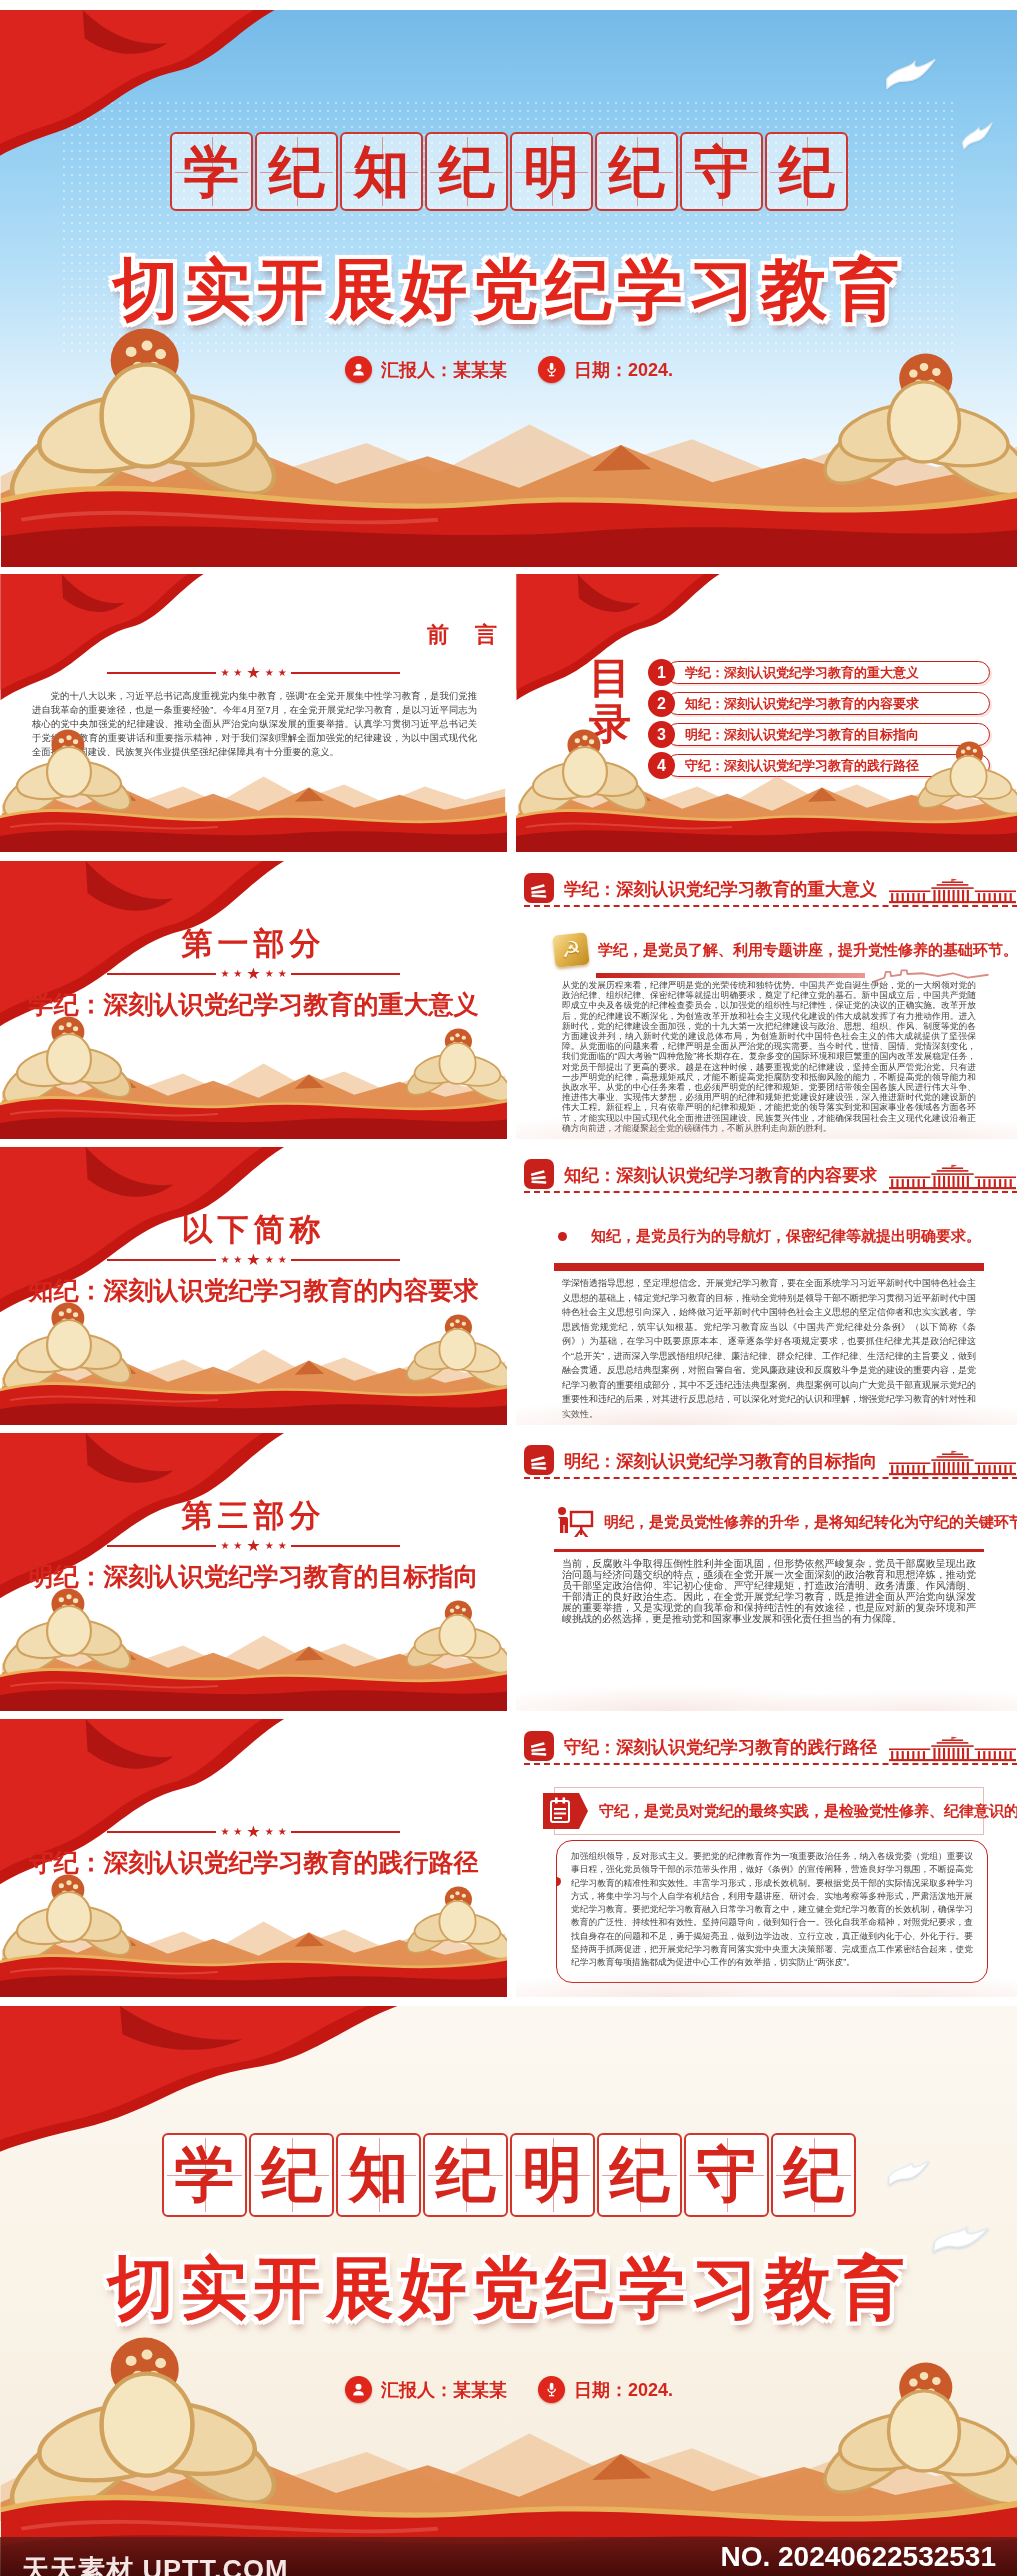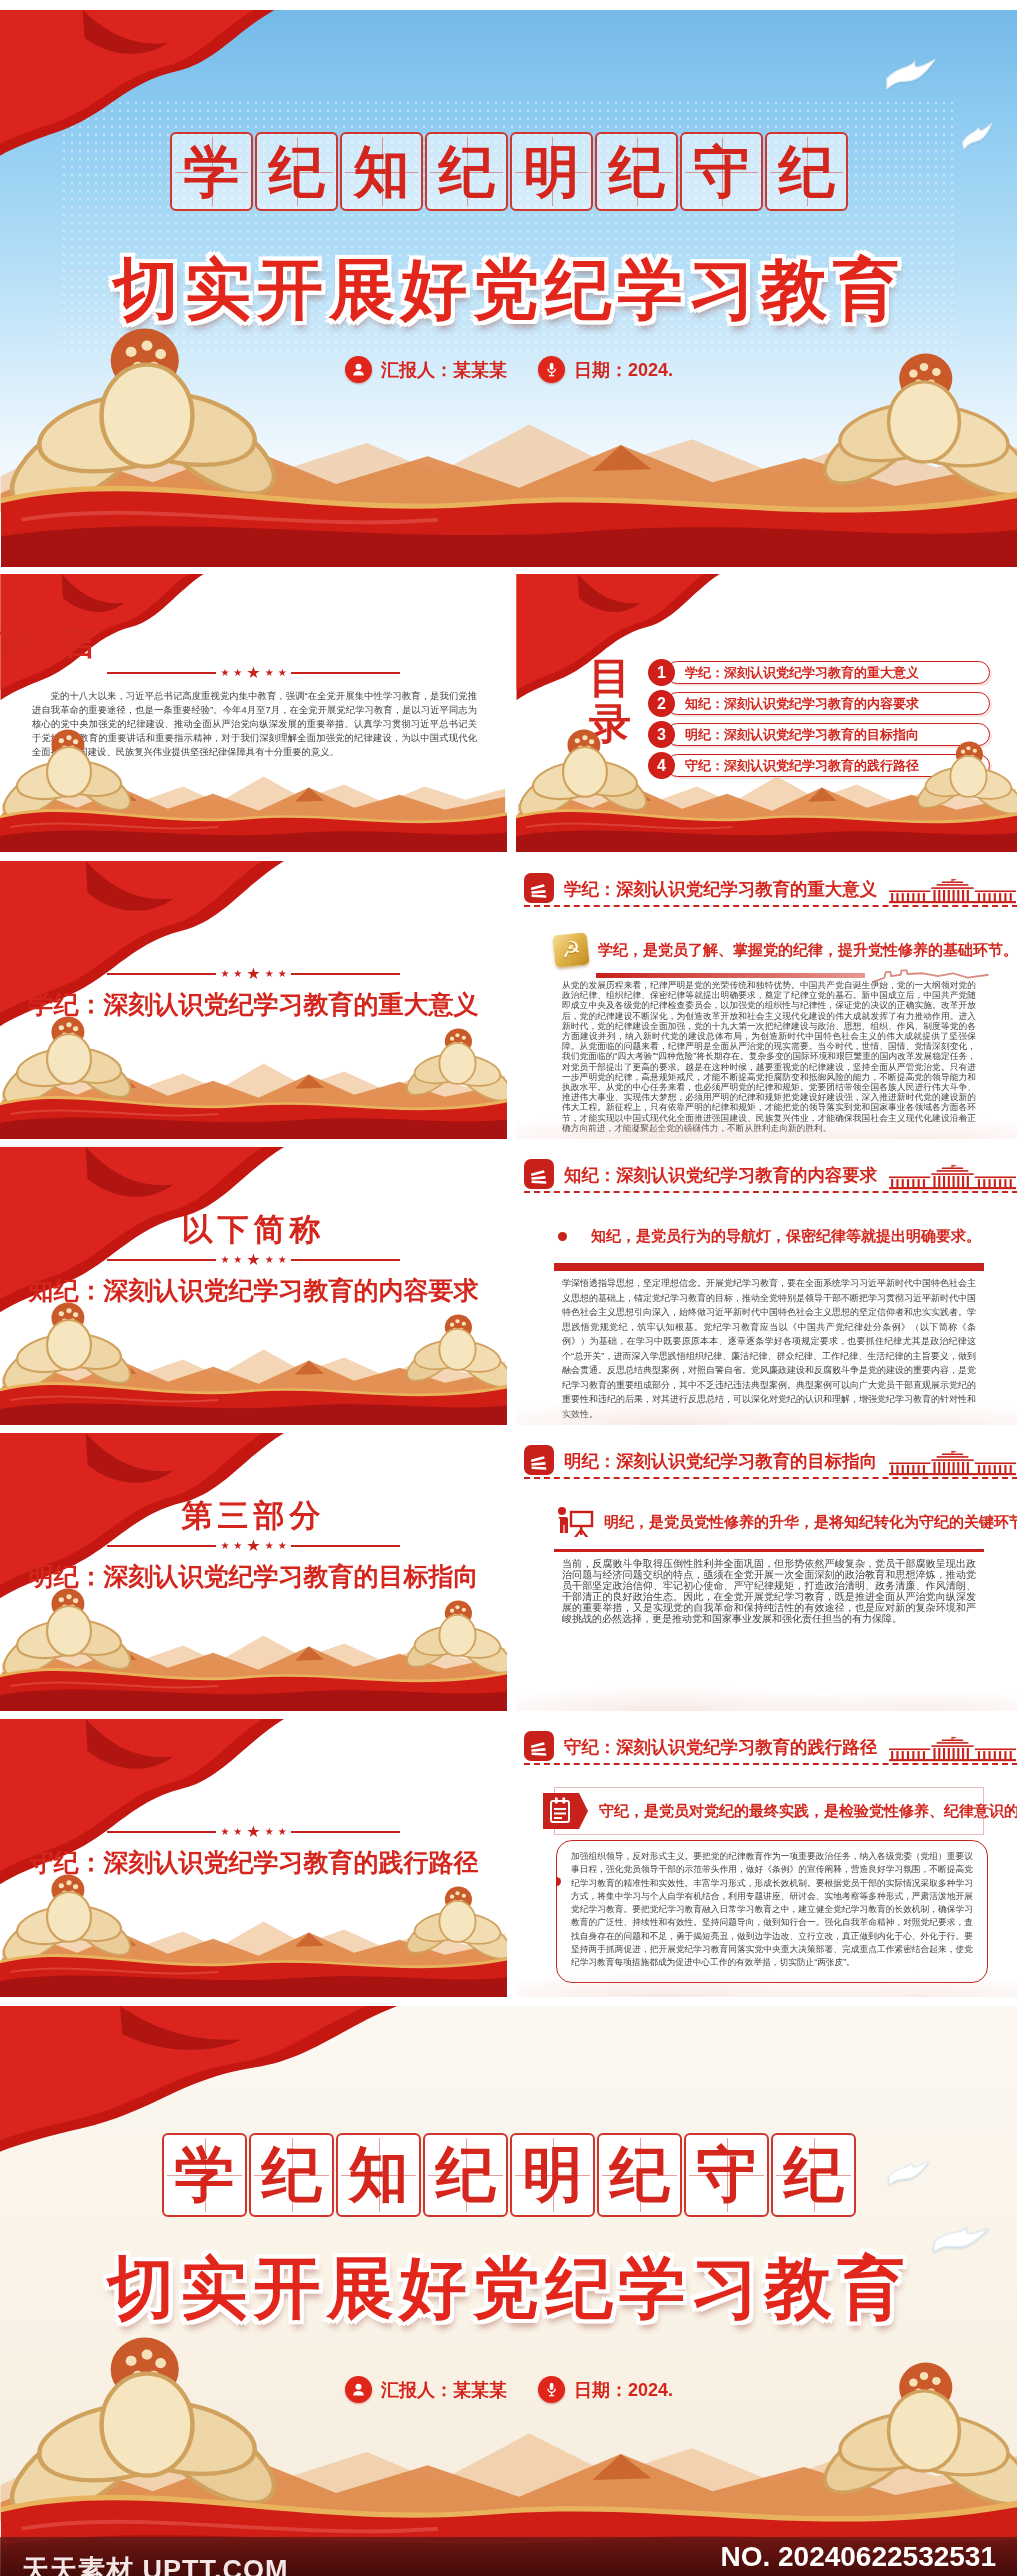--- a/index.html
+++ b/index.html
@@ -58,22 +58,22 @@
   .cover .fa-lr,.backcover .fa-lr{width:248px;height:184px;bottom:48px;right:-30px;}
   .cover .fa-w,.backcover .fa-w{height:127px;}
 
   .dove{position:absolute;pointer-events:none;filter:drop-shadow(0 1px 1px rgba(120,160,190,.4));}
   .cover .dove1{right:78px;top:42px;width:58px;height:44px;}
   .cover .dove2{right:20px;top:111px;width:40px;height:30px;transform:rotate(-12deg);}
   .backcover .dove1{right:85px;top:149px;width:48px;height:36px;}
   .backcover .dove2{right:26px;top:211px;width:62px;height:46px;transform:rotate(8deg);}
 
   
-  .pre-title{position:absolute;top:46px;left:0;width:100%;text-align:left;
-      font-size:34px;font-weight:900;color:#d5261d;letter-spacing:10px;}
+  .pre-title{position:absolute;top:46px;left:0;width:100%;text-align:right;
+      font-size:22px;font-weight:900;color:#d5261d;letter-spacing:10px;}
   .star-rule{position:absolute;left:0;width:100%;display:flex;align-items:center;justify-content:center;gap:4px;color:#c8201a;}
   .preface .star-rule{top:91px;}
   .star-rule .ln{display:block;width:109px;height:1.6px;background:#c8201a;}
   .star-rule b{font-weight:400;line-height:1;}
   .star-rule b::before{content:"★";}
   .star-rule .s1{font-size:10px;} .star-rule .s2{font-size:16px;}
   .pre-body{position:absolute;left:32px;right:30px;top:115px;font-size:9.3px;line-height:14px;
       color:#3c3c3c;text-align:justify;text-indent:2em;}
 
   
@@ -421,20 +421,21 @@
       <svg class="fa-w" viewBox="0 0 505 68" width="502" height="68">
           <use href="#sym-wave"></use>
         </svg>
     </div>
   </section>
 
   <section class="slide divider row0">
     <svg class="corner big" viewBox="0 0 300 170" width="298" height="169">
         <use href="#sym-corner"></use>
       </svg>
+    <div class="part-label">第一部分</div>
     <div class="star-rule">
         <i class="ln"></i>
         <b class="s1"></b>
         <b class="s1"></b>
         <b class="s2"></b>
         <b class="s1"></b>
         <b class="s1"></b>
         <i class="ln"></i>
       </div>
     <div class="sec-title">学纪：深刻认识党纪学习教育的重大意义</div>
@@ -460,21 +461,21 @@
             <use href="#sym-books"></use>
           </svg>
         </span>
       <span class="c-title">学纪：深刻认识党纪学习教育的重大意义</span>
       <svg class="c-hall" viewBox="0 0 128 26" width="127" height="26">
           <use href="#sym-hall"></use>
         </svg>
     </div>
     <div class="c-quote">
       <span class="q-emblem">☭</span>
-      <span class="q-text">学纪，是党员了解、掌握党的纪律，提升党性修养的基础环节。</span>
+      <span class="q-text">学纪，是党员了解、利用专题讲座，提升党性修养的基础环节。</span>
       <svg class="q-wall" viewBox="0 0 120 26" width="119" height="26">
           <use href="#sym-wall"></use>
         </svg>
     </div>
     <div class="c-body">从党的发展历程来看，纪律严明是党的光荣传统和独特优势。中国共产党自诞生伊始，党的一大纲领对党的政治纪律、组织纪律、保密纪律等就提出明确要求，奠定了纪律立党的基石。新中国成立后，中国共产党随即成立中央及各级党的纪律检查委员会，以加强党的组织性与纪律性，保证党的决议的正确实施。改革开放后，党的纪律建设不断深化，为创造改革开放和社会主义现代化建设的伟大成就发挥了有力推动作用。进入新时代，党的纪律建设全面加强，党的十九大第一次把纪律建设与政治、思想、组织、作风、制度等党的各方面建设并列，纳入新时代党的建设总体布局，为创造新时代中国特色社会主义的伟大成就提供了坚强保障。从党面临的问题来看，纪律严明是全面从严治党的现实需要。当今时代，世情、国情、党情深刻变化，我们党面临的“四大考验”“四种危险”将长期存在。复杂多变的国际环境和艰巨繁重的国内改革发展稳定任务，对党员干部提出了更高的要求。越是在这种时候，越要重视党的纪律建设，坚持全面从严管党治党。只有进一步严明党的纪律，高悬规矩戒尺，才能不断提高党拒腐防变和抵御风险的能力，不断提高党的领导能力和执政水平。从党的中心任务来看，也必须严明党的纪律和规矩。党要团结带领全国各族人民进行伟大斗争、推进伟大事业、实现伟大梦想，必须用严明的纪律和规矩把党建设好建设强，深入推进新时代党的建设新的伟大工程。新征程上，只有依靠严明的纪律和规矩，才能把党的领导落实到党和国家事业各领域各方面各环节，才能实现以中国式现代化全面推进强国建设、民族复兴伟业，才能确保我国社会主义现代化建设沿着正确方向前进，才能凝聚起全党的磅礴伟力，不断从胜利走向新的胜利。</div>
   </section>
 
   <section class="slide divider row1">
     <svg class="corner big" viewBox="0 0 300 170" width="298" height="169">
         <use href="#sym-corner"></use>

